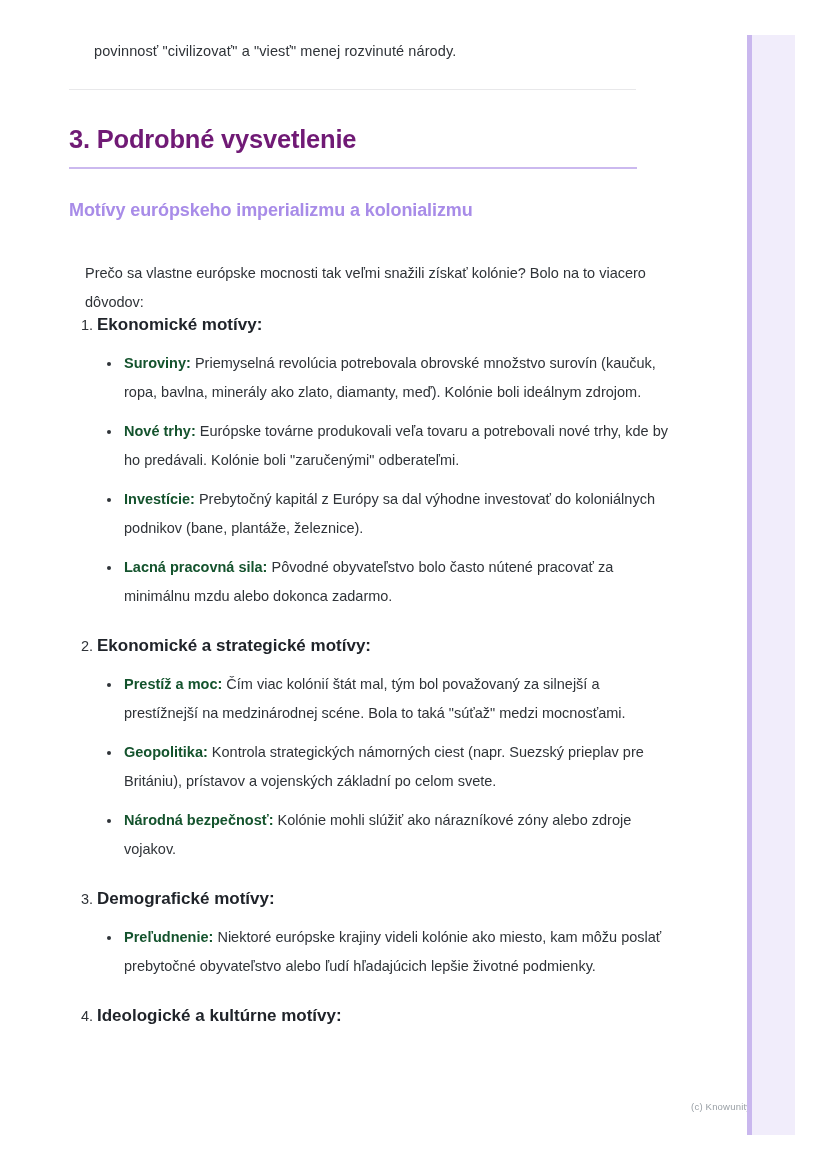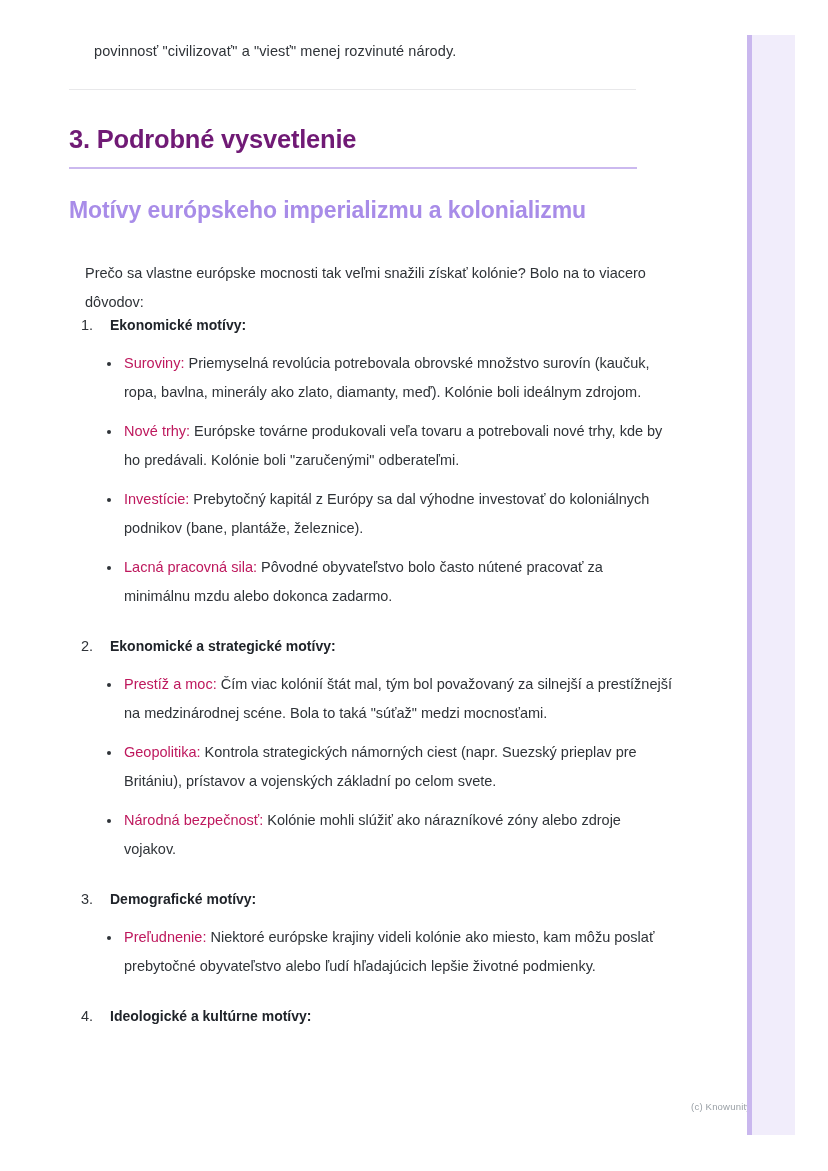--- a/index.html
+++ b/index.html
@@ -71,21 +71,21 @@
     height: 2px;
     background: #cbb9ef;
   }
 
   
   h2.doc-h2 {
     position: absolute;
     left: 69px;
     top: 198px;
     margin: 0;
-    font-size: 23px;
+    font-size: 18px;
     line-height: 24px;
     font-weight: 700;
     color: #a88ce8;
     letter-spacing: -0.1px;
   }
 
   
   .intro-para {
     position: absolute;
     left: 69px;
@@ -111,25 +111,24 @@
   ol.motives > li {
     margin: 0 0 0 0;
     padding: 0;
     color: #2f3338;
   }
   ol.motives > li + li {
     margin-top: 22px;
   }
   .group-title {
     font-weight: 700;
-    font-size: 14px;
+    font-size: 17px;
     line-height: 26px;
     color: #20242a;
     display: block;
-    margin-left: 13px;
   }
 
   ul.sub {
     margin: 11px 0 0 0;
     padding: 0 0 0 25px;
     list-style: disc;
   }
   ul.sub > li {
     margin: 0;
     padding-left: 2px;
@@ -138,22 +137,22 @@
     color: #2f3338;
   }
   ul.sub > li + li {
     margin-top: 10px;
   }
   ul.sub > li::marker {
     color: #2f3338;
     font-size: 14px;
   }
   .term {
-    font-weight: 400;
-    color: #be185d;
+    font-weight: 700;
+    color: #14532d;
   }
 
   
   .footer-mark {
     position: absolute;
     right: 52px;
     top: 1101px;
     font-size: 9.5px;
     color: #9aa0a6;
     letter-spacing: 0.2px;

